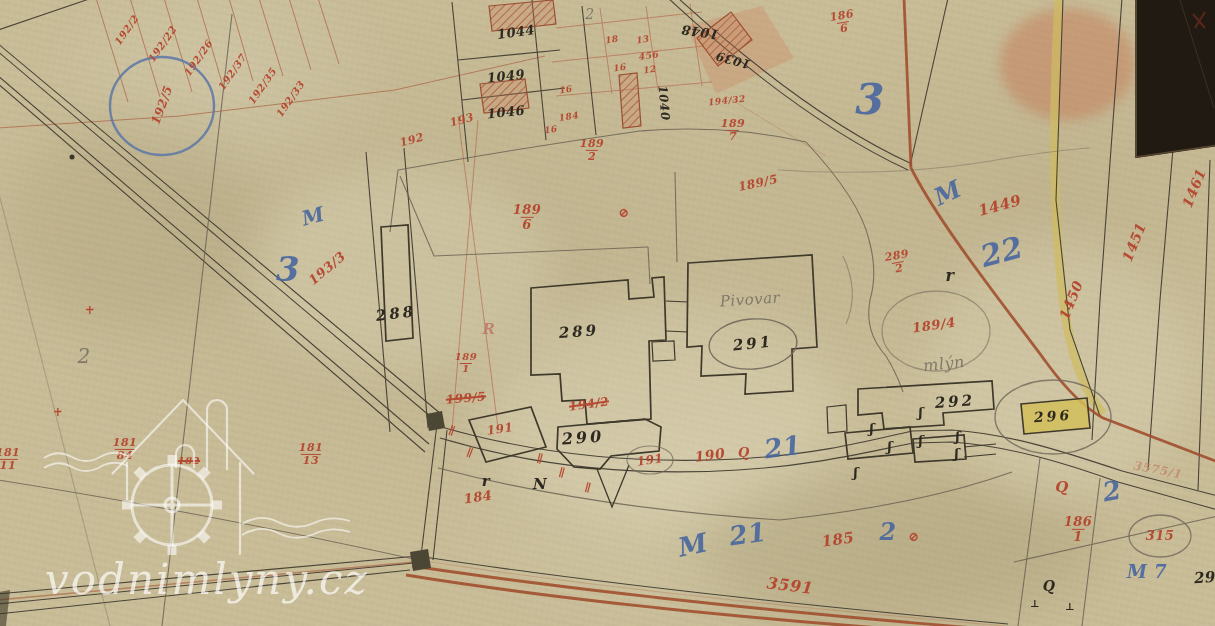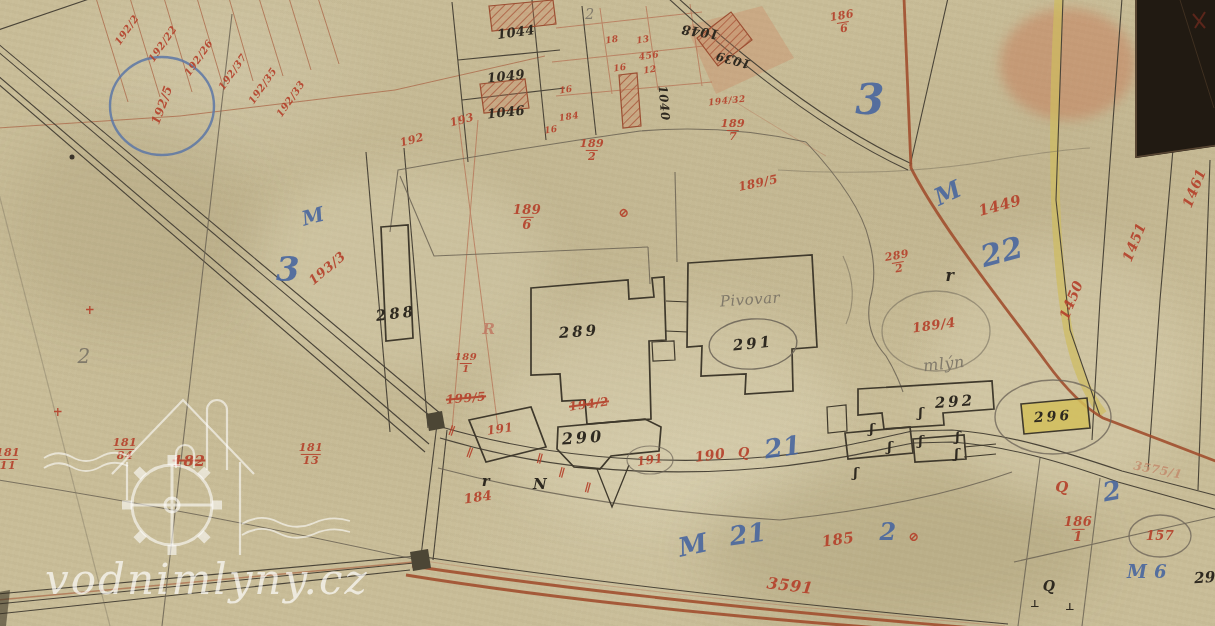--- a/index.html
+++ b/index.html
@@ -279,30 +279,30 @@
       <div class="lbl red" style="left: 914px; top: 536px; font-size: 13px; transform: translate(-50%, -50%) rotate(0deg);">⊘</div>
       <div class="lbl blue" style="left: 693px; top: 545px; font-size: 26px; transform: translate(-50%, -50%) rotate(-12deg);">M</div>
       <div class="lbl blue" style="left: 748px; top: 534px; font-size: 26px; transform: translate(-50%, -50%) rotate(-8deg);">21</div>
       <div class="lbl red" style="left: 790px; top: 586px; font-size: 16px; transform: translate(-50%, -50%) rotate(7deg);">3591</div>
       <div class="lbl red" style="left: 1062px; top: 487px; font-size: 15px; transform: translate(-50%, -50%) rotate(0deg);">Q</div>
       <div class="lbl blue" style="left: 1112px; top: 491px; font-size: 26px; transform: translate(-50%, -50%) rotate(-10deg);">2</div>
       <div class="lbl red" style="left: 1078px; top: 529px; font-size: 13px; transform: translate(-50%, -50%) rotate(0deg);"><span class="frac">
           <span class="num">186</span>
           <span class="den">1</span>
         </span></div>
-      <div class="lbl red" style="left: 1160px; top: 535px; font-size: 13px; transform: translate(-50%, -50%) rotate(0deg);">157</div>
-      <div class="lbl blue" style="left: 1147px; top: 572px; font-size: 18px; transform: translate(-50%, -50%) rotate(0deg);">M 6</div>
+      <div class="lbl red" style="left: 1160px; top: 535px; font-size: 13px; transform: translate(-50%, -50%) rotate(0deg);">315</div>
+      <div class="lbl blue" style="left: 1147px; top: 572px; font-size: 18px; transform: translate(-50%, -50%) rotate(0deg);">M 7</div>
       <div class="lbl black" style="left: 1205px; top: 578px; font-size: 15px; transform: translate(-50%, -50%) rotate(-4deg);">29</div>
       <div class="lbl black" style="left: 1049px; top: 586px; font-size: 14px; transform: translate(-50%, -50%) rotate(0deg);">Q</div>
       <div class="lbl redfaint" style="left: 1158px; top: 470px; font-size: 12px; transform: translate(-50%, -50%) rotate(11deg);">3575/1</div>
       <div class="lbl red" style="left: 125px; top: 449px; font-size: 11px; transform: translate(-50%, -50%) rotate(0deg);"><span class="frac">
           <span class="num">181</span>
           <span class="den">84</span>
         </span></div>
-      <div class="lbl red strike" style="left: 189px; top: 461px; font-size: 15px; transform: translate(-50%, -50%) rotate(0deg); font-style: italic;">182</div>
+      <div class="lbl red strike" style="left: 189px; top: 461px; font-size: 10px; transform: translate(-50%, -50%) rotate(0deg); font-style: italic;">182</div>
       <div class="lbl red" style="left: 311px; top: 454px; font-size: 11px; transform: translate(-50%, -50%) rotate(0deg);"><span class="frac">
           <span class="num">181</span>
           <span class="den">13</span>
         </span></div>
       <div class="lbl red" style="left: 8px; top: 459px; font-size: 11px; transform: translate(-50%, -50%) rotate(0deg);"><span class="frac">
           <span class="num">181</span>
           <span class="den">11</span>
         </span></div>
       <div class="lbl pencil" style="left: 84px; top: 356px; font-size: 20px; transform: translate(-50%, -50%) rotate(0deg);">2</div>
       <div class="lbl pencil" style="left: 590px; top: 14px; font-size: 14px; transform: translate(-50%, -50%) rotate(0deg);">2</div>

